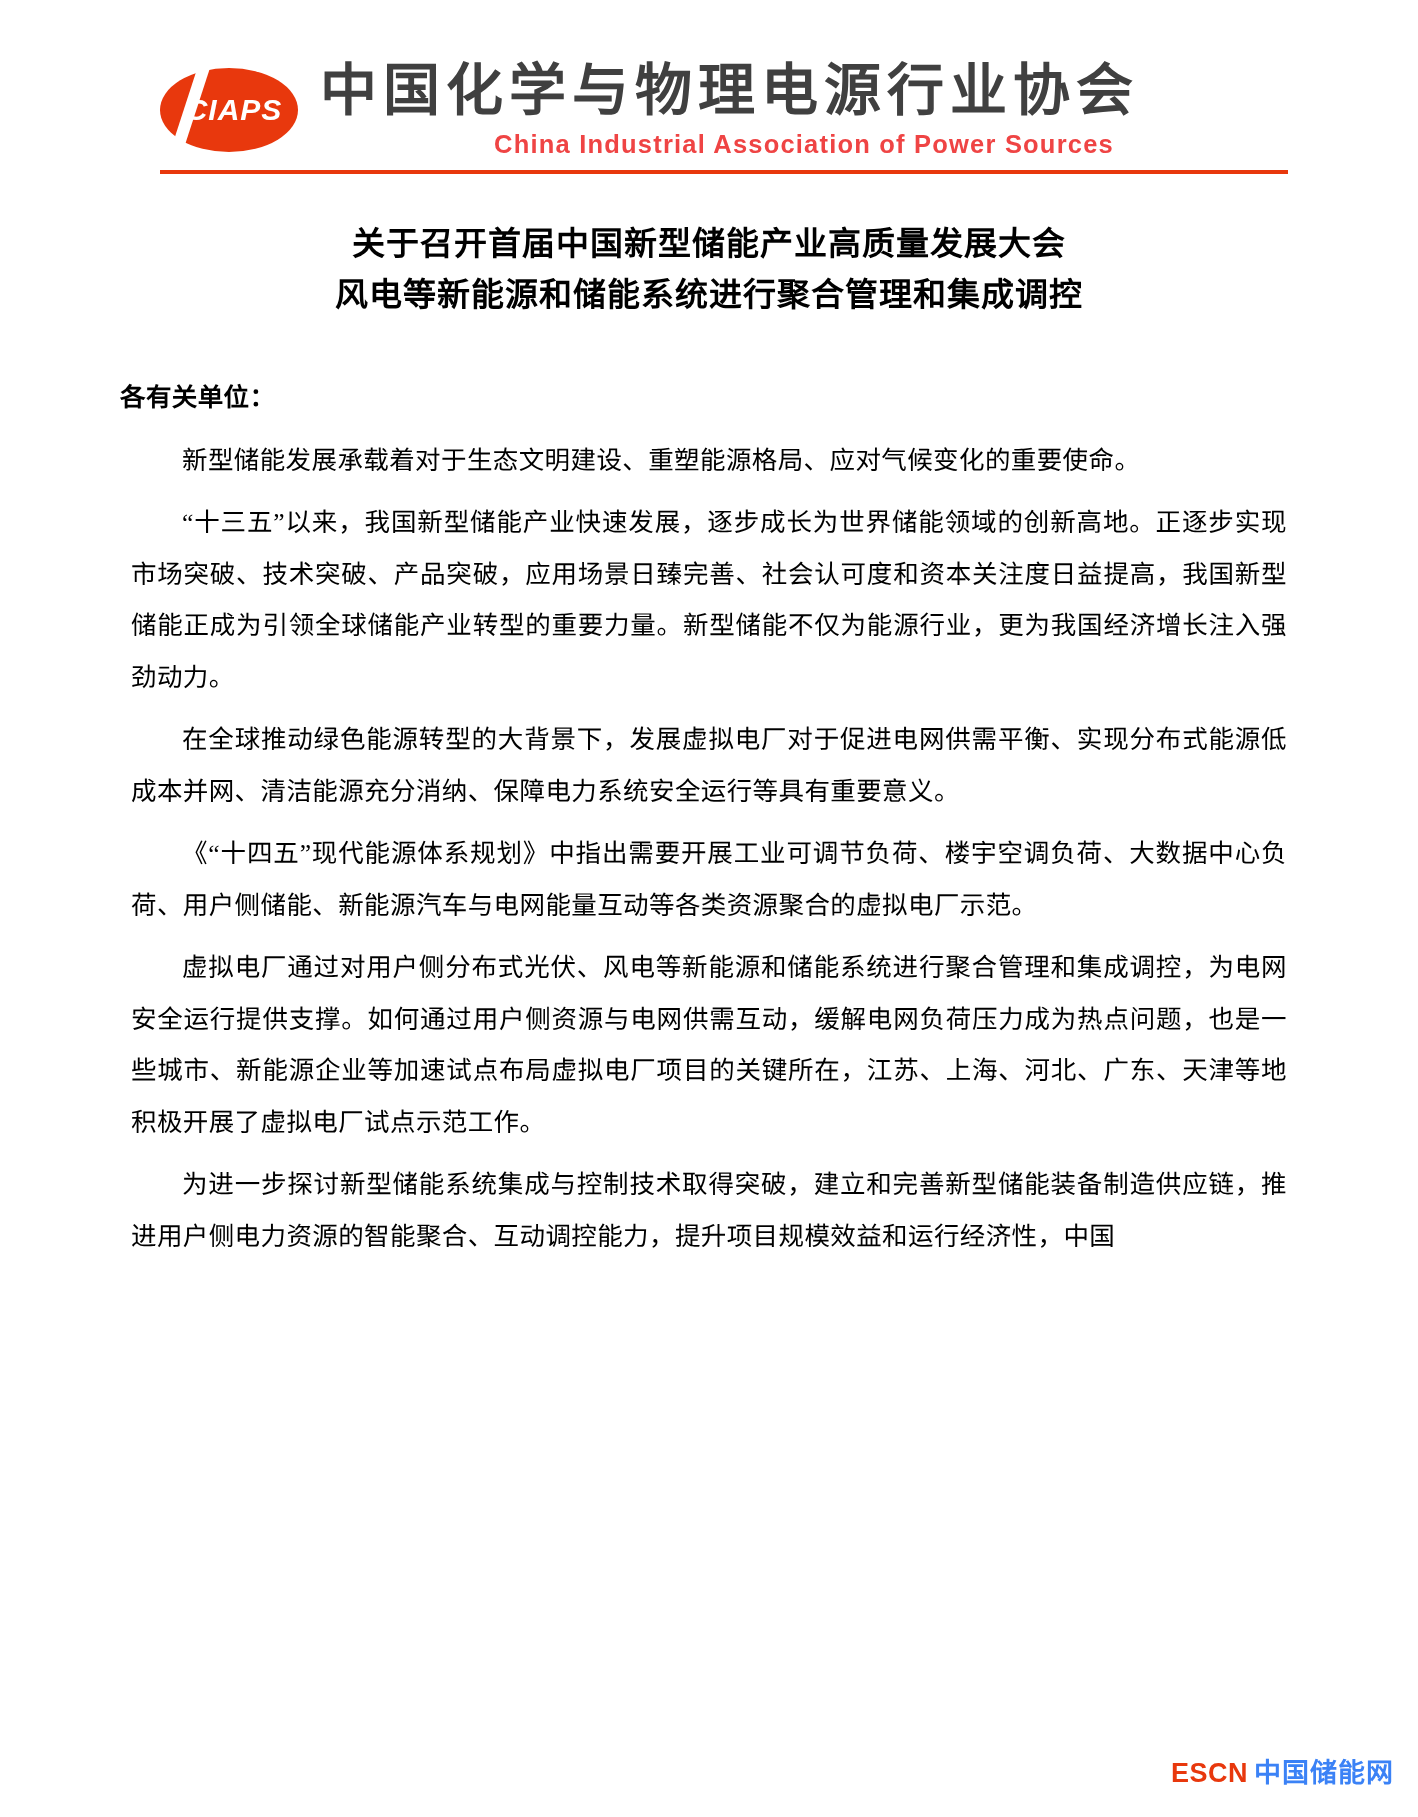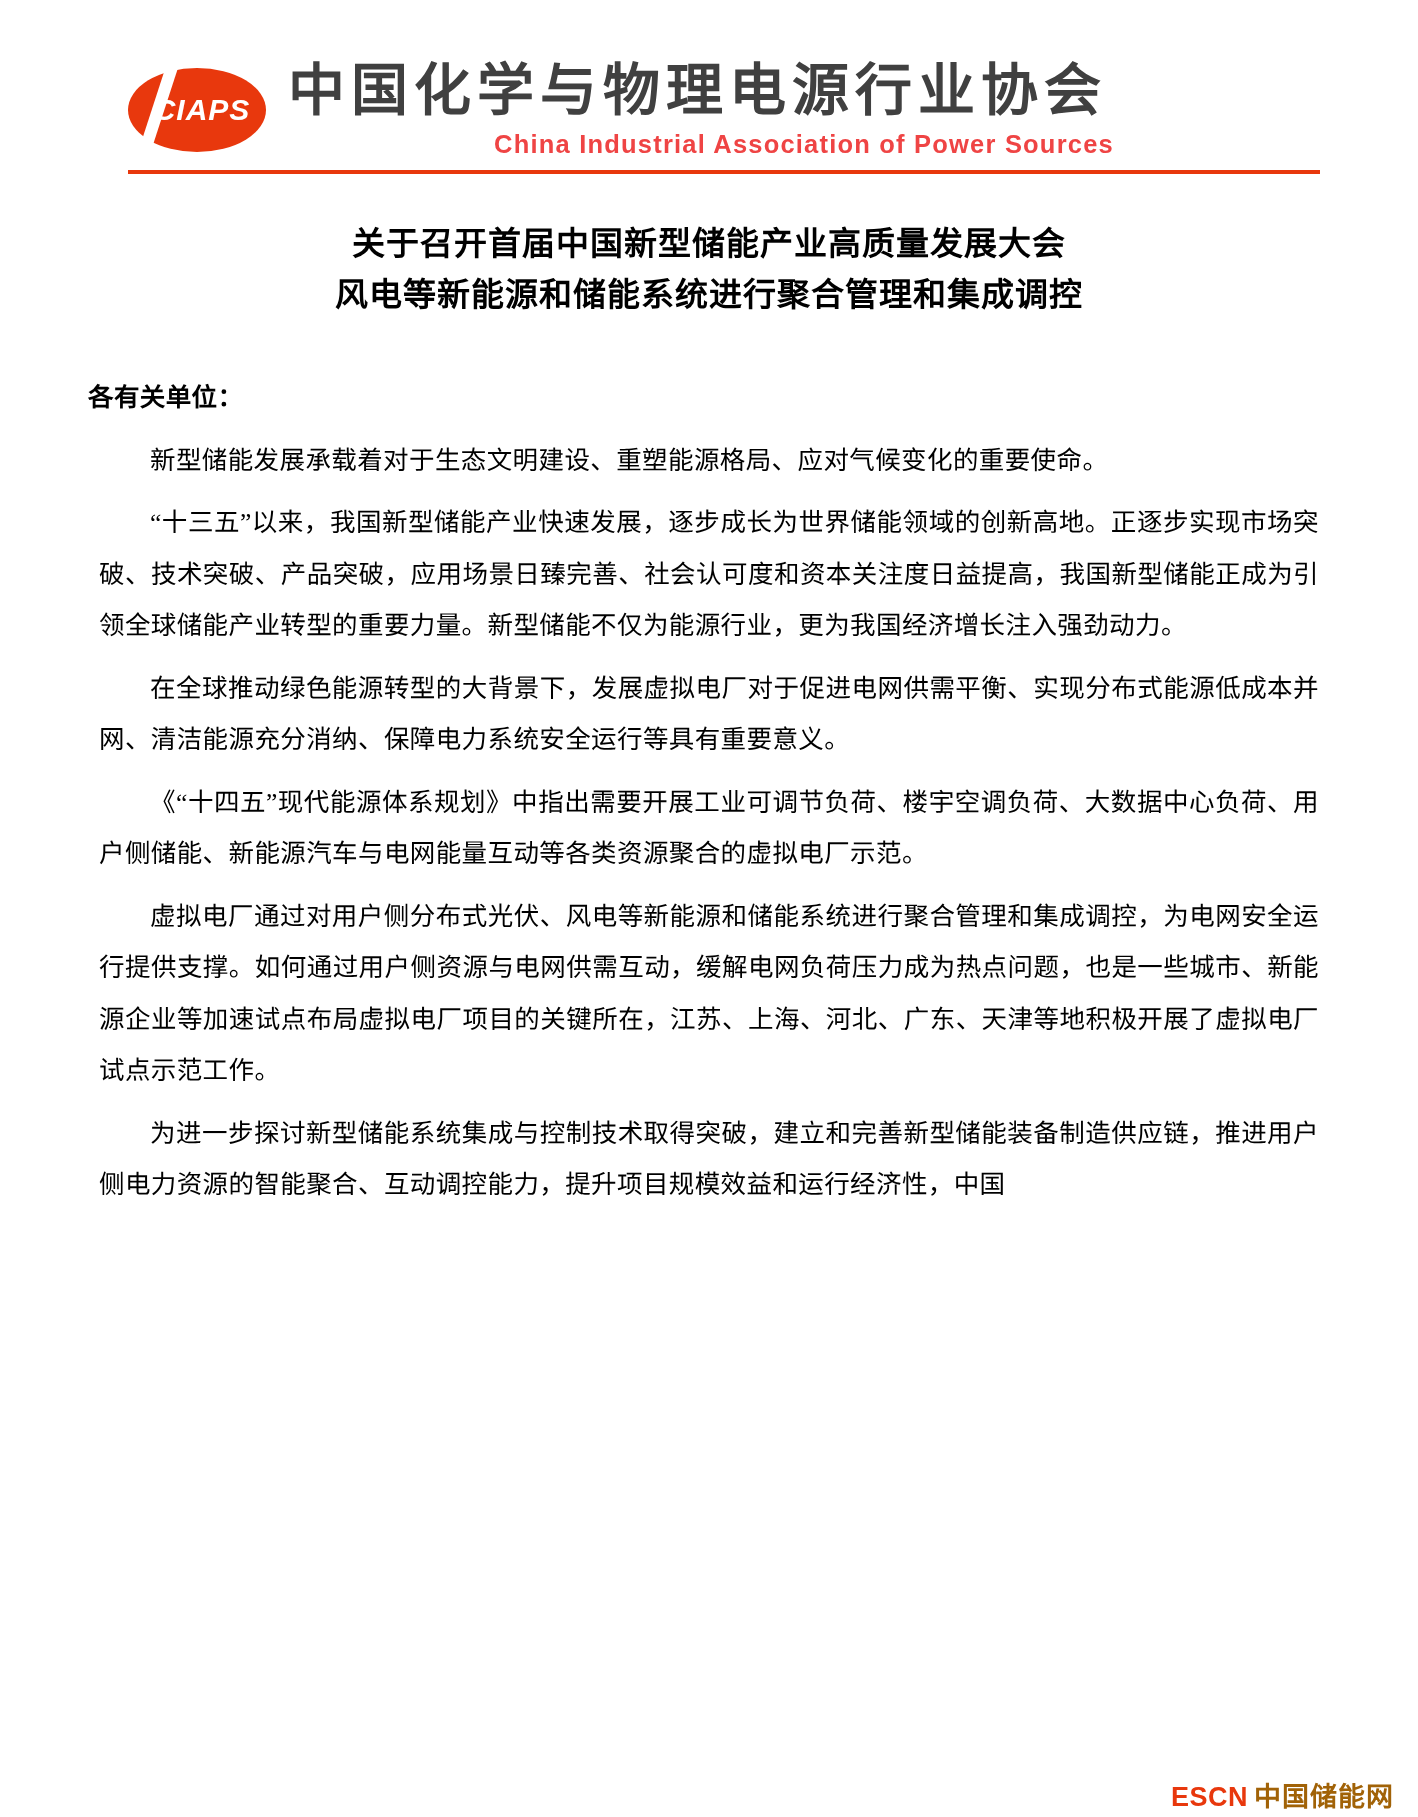--- a/index.html
+++ b/index.html
@@ -15,21 +15,21 @@
     font-family: "Liberation Serif", "DejaVu Serif", serif;
     color: #000000;
     overflow: hidden;
   }
 
   .page {
     position: relative;
     width: 1418px;
     height: 1817px;
     box-sizing: border-box;
-    padding: 0 88px;
+    padding: 0 120px;
   }
 
   
   .letterhead {
     position: relative;
     padding-top: 60px;
     padding-left: 40px;
     padding-right: 10px;
   }
   .lh-row {
@@ -138,31 +138,31 @@
   }
   .para {
     text-indent: 2em;
     margin: 11px;
   }
 
   
   .footer-mark {
     position: absolute;
     right: 24px;
-    bottom: 6px;
+    bottom: 30px;
     display: flex;
     align-items: center;
     gap: 6px;
     font-family: "Liberation Sans", sans-serif;
     font-weight: bold;
     font-size: 27px;
     line-height: 1;
   }
   .fm-escn { color: #e8380d; letter-spacing: 0.5px; }
-  .fm-cn { color: #a16207; letter-spacing: 1px; }
+  .fm-cn { color: #3b82f6; letter-spacing: 1px; }
 </style>
 </head>
 <body>
 
 <div class="page">
 
   <div class="letterhead">
     <div class="lh-row">
       <div class="logo-mark">
         <div class="logo-ellipse"></div>

